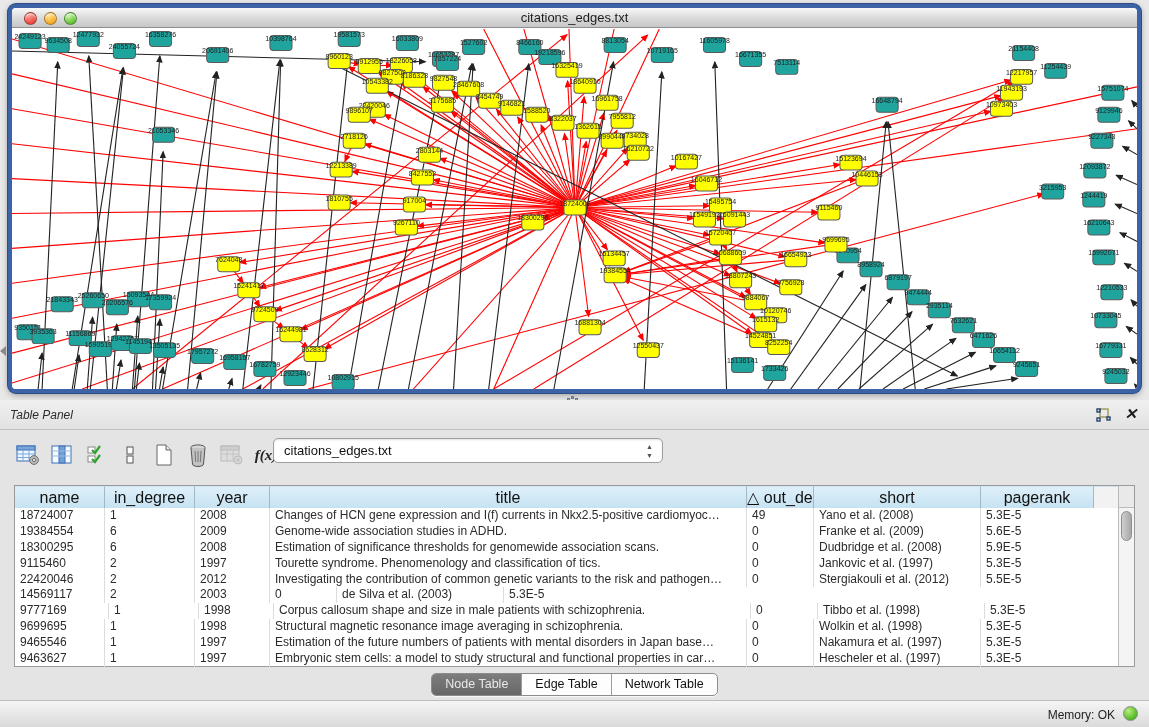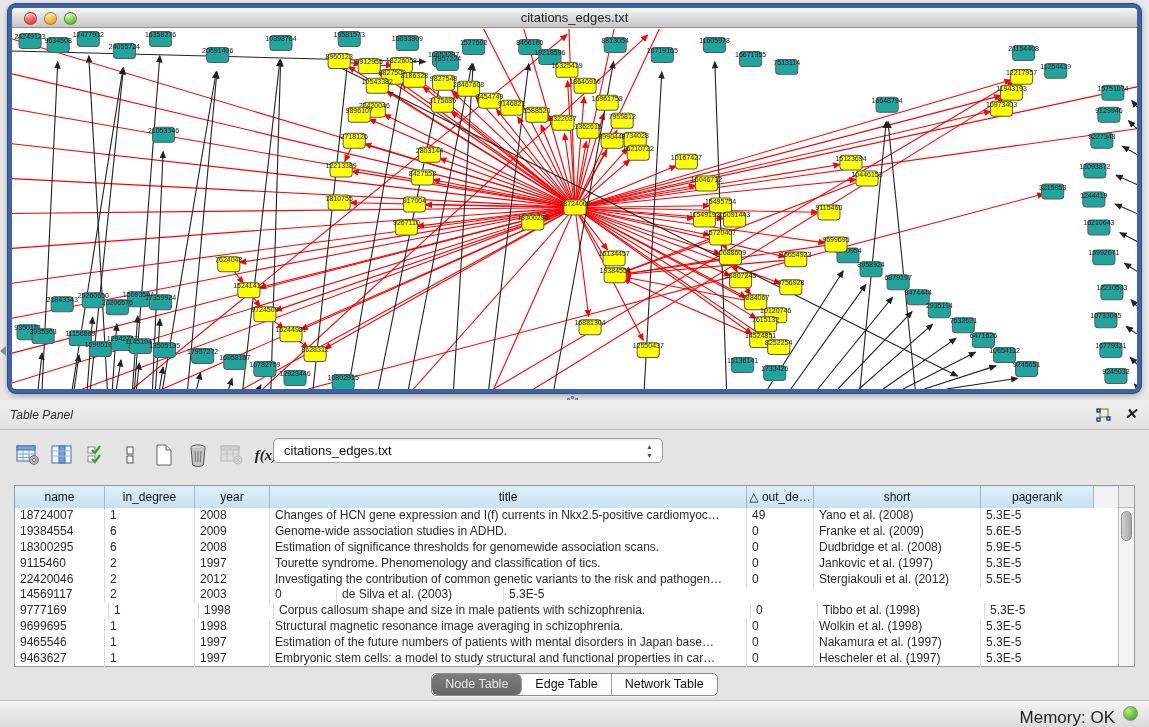--- a/index.html
+++ b/index.html
@@ -43,44 +43,44 @@
   .tool { width:28px; height:26px; margin-right:6px; display:flex; align-items:center; justify-content:center; cursor:pointer; }
   .fx { font-family:"Liberation Serif", serif; font-style:italic; font-weight:bold; font-size:15px; color:#222; }
   .combo { position:absolute; left:273px; top:8px; width:390px; height:25px; background:#fff;
     border:1px solid #9e9e9e; border-radius:5px; box-shadow:inset 0 1px 2px rgba(0,0,0,.12); cursor:pointer; }
   .combo .val { position:absolute; left:10px; top:4px; font-size:13px; color:#111; }
   .combo .step { position:absolute; right:9px; top:3px; font-size:7px; line-height:9px; color:#555; text-align:center; }
 
   .tbl { position:absolute; left:14px; top:55px; width:1121px; height:182px; background:#fff;
     border:1px solid #9a9a9a; }
   .tbl-head { display:flex; height:22px; border-bottom:1px solid #8f8f8f; background:#fff; }
-  .th { flex:none; height:22px; line-height:21px; text-align:center; font-size:12px; color:#111;
+  .th { flex:none; height:22px; line-height:21px; text-align:center; font-size:16px; color:#111;
     background:linear-gradient(#def0fa,#c6e2f1); border-right:1px solid #9fb9c6; border-top:1px solid #cfe6f2; overflow:hidden; white-space:nowrap; cursor:pointer; }
   .th.filler { background:#f2f2f2; border-right:none; }
   .tbl-rows { position:relative; }
   .tr { display:flex; height:15.9px; }
   .td { flex:none; font-size:12px; line-height:15.5px; color:#2b2b2b; padding-left:5px;
     border-right:1px solid #dcdcdc; overflow:hidden; white-space:nowrap; }
   .td.last { border-right:none; }
   .vscroll { position:absolute; right:0; top:0; width:16px; height:180px; background:#f4f4f4;
     border-left:1px solid #b8b8b8; }
   .vscroll .corner { position:absolute; left:0; top:0; width:15px; height:22px; background:#e9e9e9; border-bottom:1px solid #bbb; }
   .vthumb { position:absolute; left:2px; top:25px; width:11px; height:30px; border-radius:6px;
     background:linear-gradient(90deg,#cfcfcf,#a7a7a7); border:1px solid #8e8e8e; cursor:pointer; }
 
   .tab-bar { position:absolute; left:0; top:243px; width:1149px; text-align:center; }
   .seg { display:inline-flex; border:1px solid #8c8c8c; border-radius:5px; overflow:hidden;
     background:#fdfdfd; box-shadow:0 1px 1px rgba(255,255,255,.8); }
   .seg .tab { padding:2px 13px; font-size:12.5px; color:#111; border-right:1px solid #9c9c9c; cursor:pointer; height:21px; line-height:17px;}
   .seg .tab:last-child { border-right:none; }
-  .seg .tab.active { background:linear-gradient(#7d7d7d,#676767); color:#e9e9e9;border-radius:6px; }
+  .seg .tab.active { background:linear-gradient(#7d7d7d,#676767); color:#e9e9e9; }
 
   .status-bar { position:absolute; left:0; top:700px; width:1149px; height:27px;
     background:linear-gradient(#f5f5f5,#dadada); border-top:1px solid #bdbdbd; }
-  .memory { position:absolute; right:34px; top:7px; font-size:17px; color:#222; }
+  .memory { position:absolute; right:34px; top:7px; font-size:12px; color:#222; }
   .mem-dot { position:absolute; right:11px; top:5px; width:15px; height:15px; border-radius:50%;
     border:1px solid #8a8a8a; background:radial-gradient(circle at 35% 30%, #b9ef7e, #49b41e 75%); }
 </style>
 </head>
 <body>
 
 <div class="net-window">
   <div class="titlebar">
     <div class="lights">
       <div class="light red"></div>

